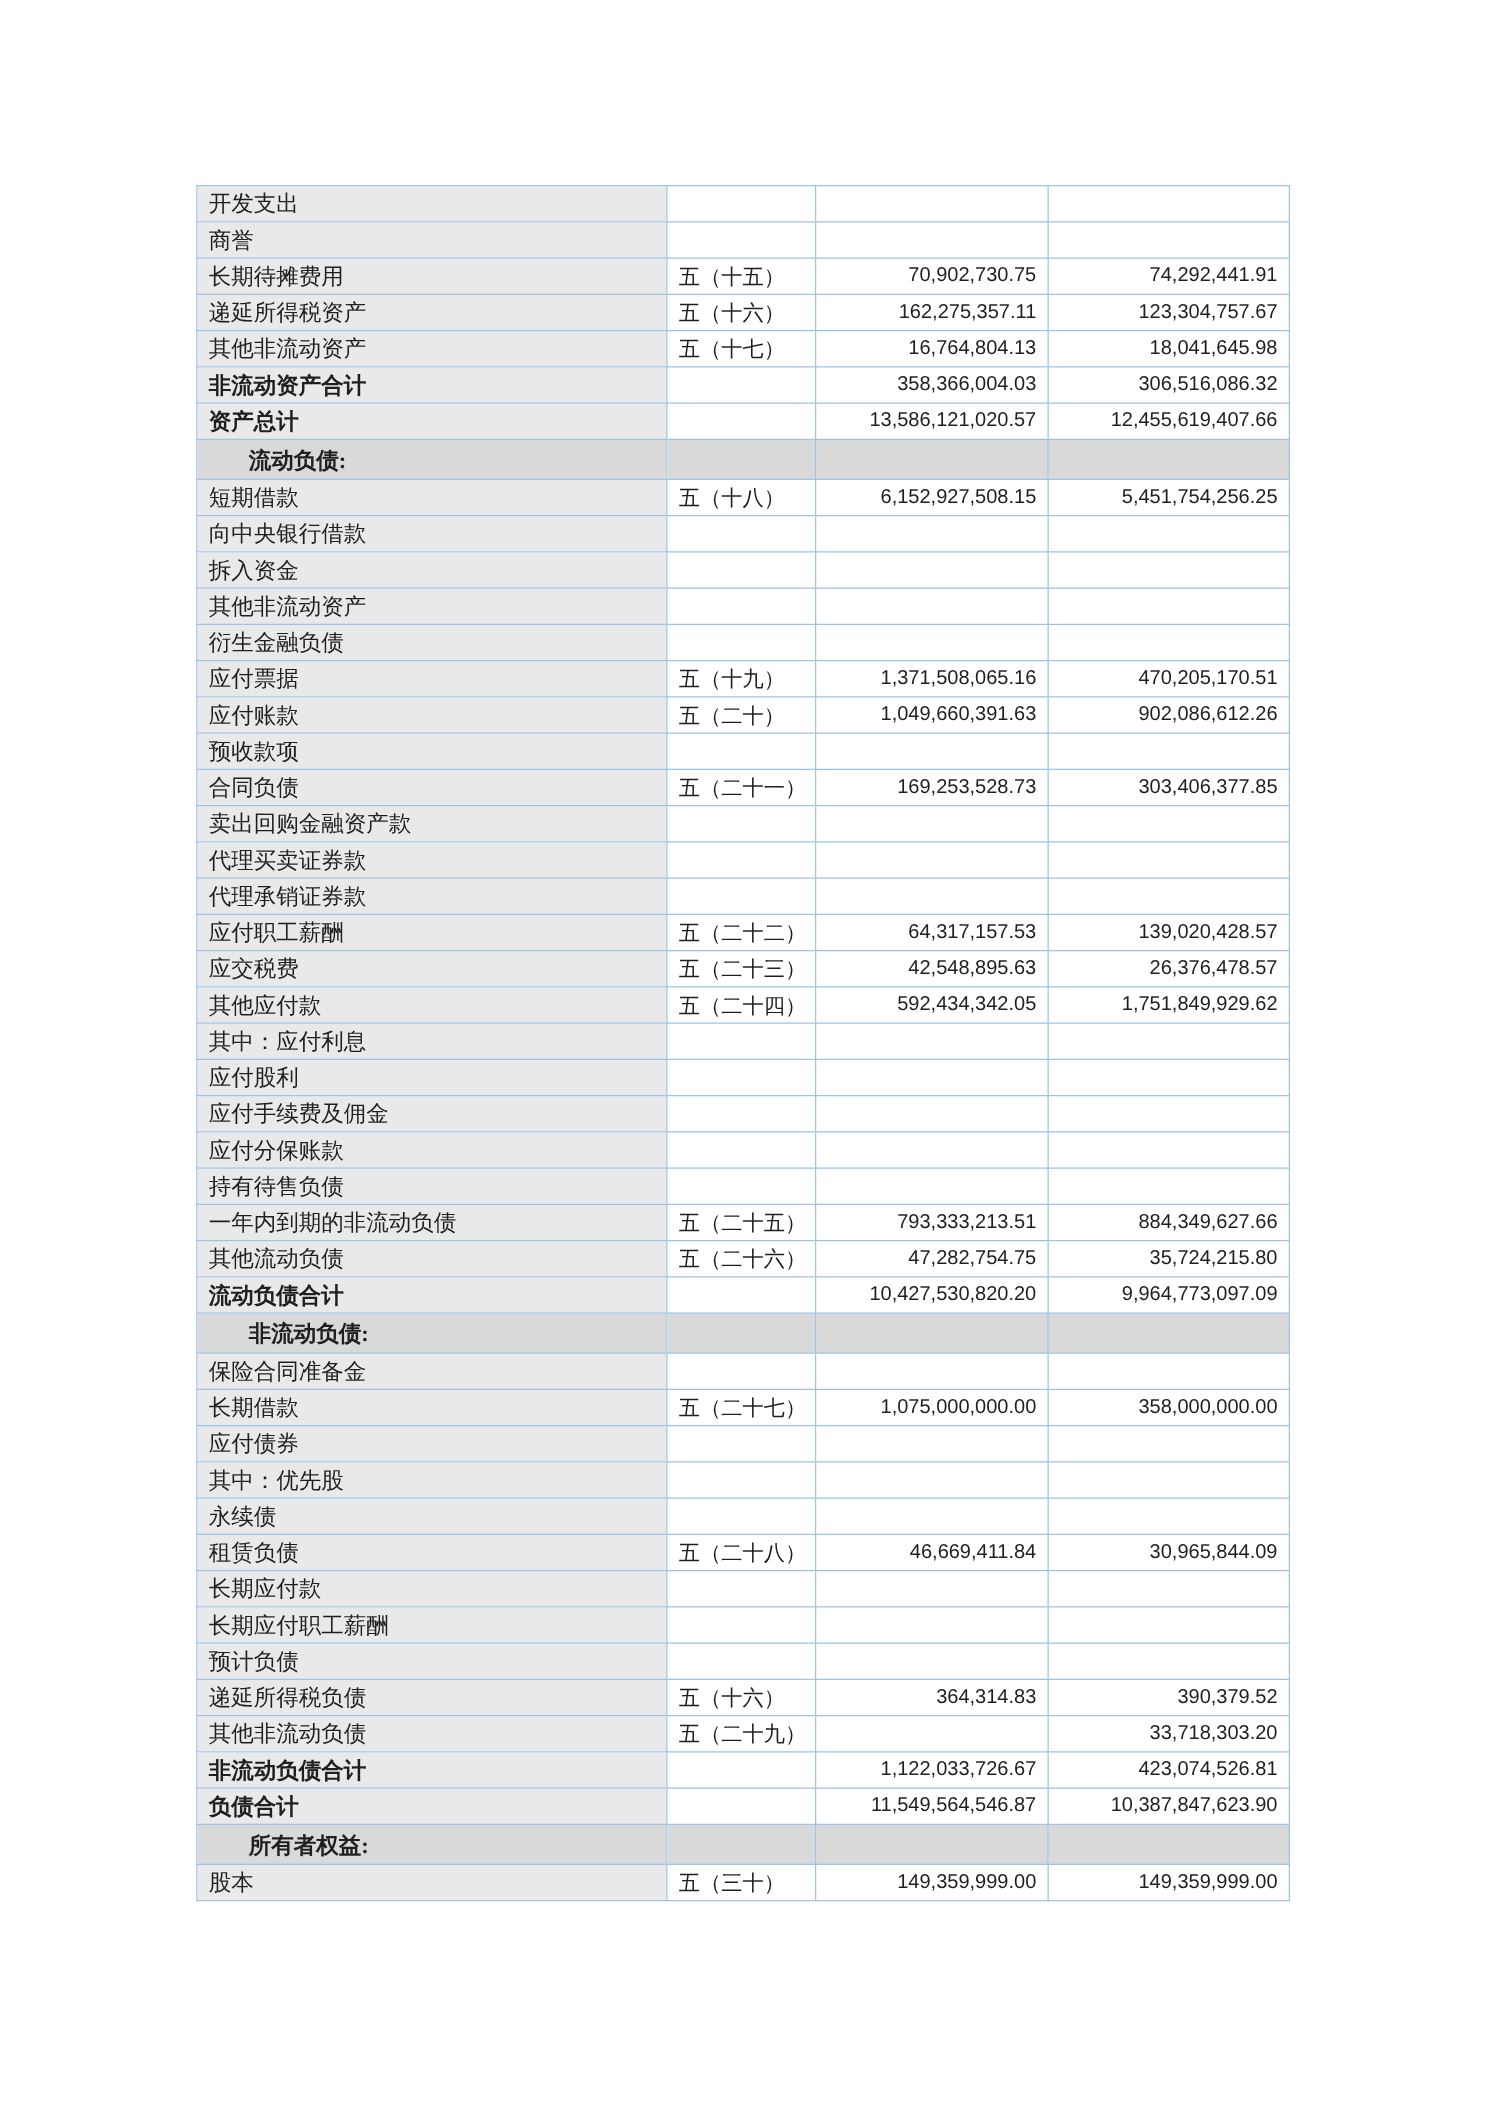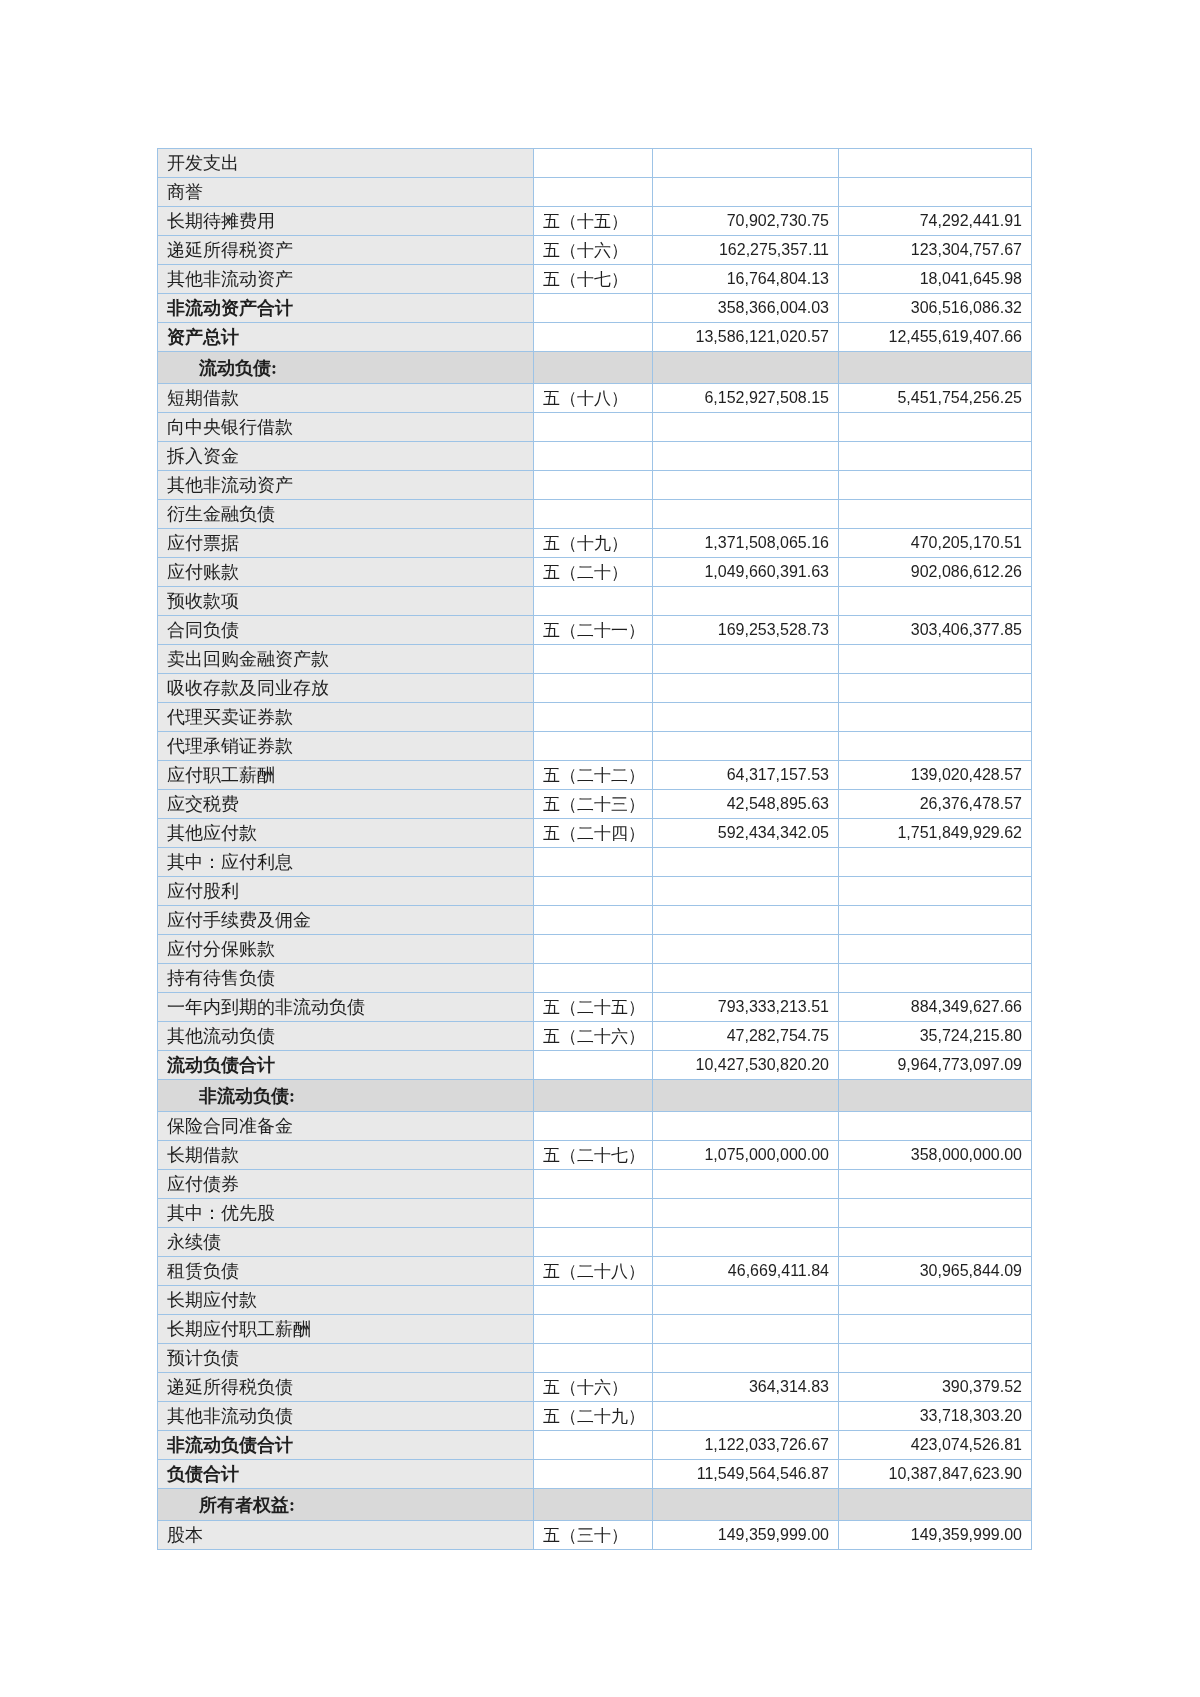--- a/index.html
+++ b/index.html
@@ -180,26 +180,20 @@
           <td class="c-num">169,253,528.73</td>
           <td class="c-num">303,406,377.85</td>
         </tr>
         <tr class="item">
           <td class="c-label">卖出回购金融资产款</td>
           <td class="c-note"></td>
           <td class="c-num"></td>
           <td class="c-num"></td>
         </tr>
         <tr class="item">
-          <td class="c-label">吸收存款及同业存放</td>
-          <td class="c-note"></td>
-          <td class="c-num"></td>
-          <td class="c-num"></td>
-        </tr>
-        <tr class="item">
           <td class="c-label">代理买卖证券款</td>
           <td class="c-note"></td>
           <td class="c-num"></td>
           <td class="c-num"></td>
         </tr>
         <tr class="item">
           <td class="c-label">代理承销证券款</td>
           <td class="c-note"></td>
           <td class="c-num"></td>
           <td class="c-num"></td>

